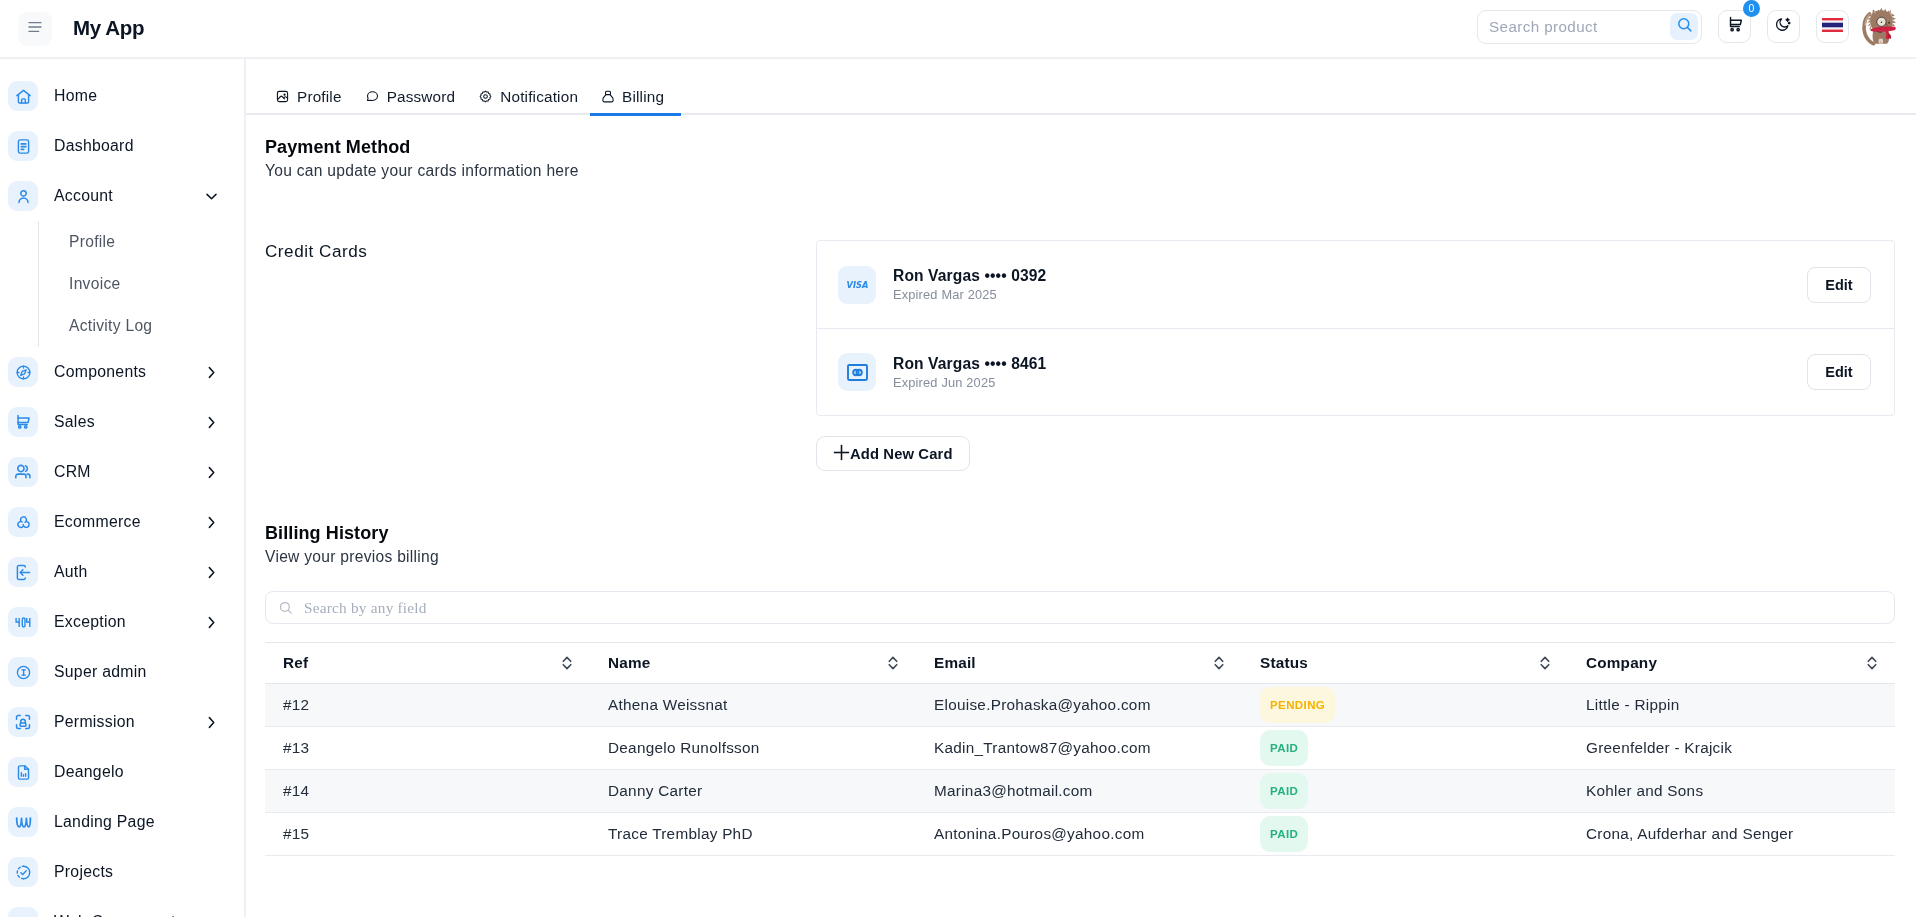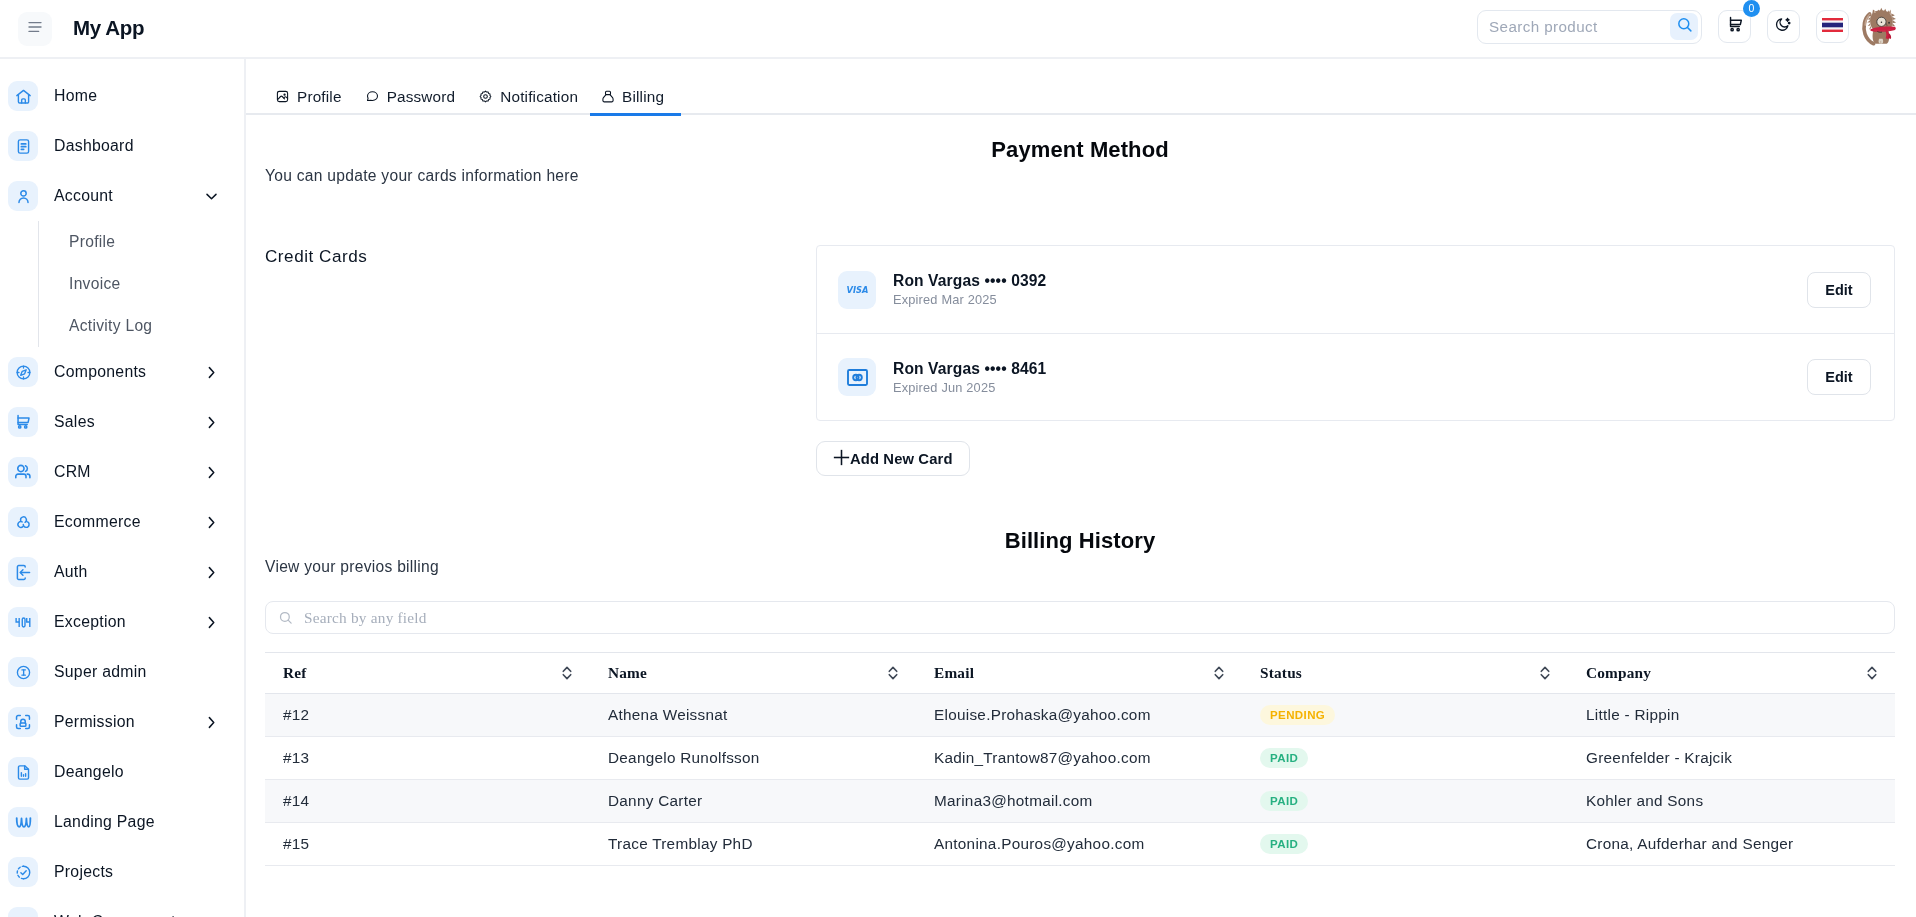--- a/index.html
+++ b/index.html
@@ -67,21 +67,21 @@
   .sub-item { height:42px; display:flex;align-items:center; padding-left:30px; font-size:15.6px; letter-spacing:0.3px; color:#4e5663; cursor:pointer;}
 
   
   .content { flex:1; overflow:hidden; position:relative; }
   .tabs { display:flex; align-items:flex-start; height:58px; padding-left:30px; padding-top:30px; position:relative; }
   .tabs::after{content:"";position:absolute;left:0px;right:0;top:54px;height:2px;background:#e7eaef;}
   .tab { display:flex; align-items:center; gap:8px; height:15px; padding:0; margin-right:24px; font-size:15.3px; letter-spacing:0.18px; color:#111c2b; cursor:pointer; position:relative; z-index:2;}
   .tab .ti{display:flex;align-items:center;}
   .tab.active::after { content:""; position:absolute; left:-12px; right:-17px; top:24px; height:3px; background:#1a7ae8; z-index:3;}
   .section { padding-left:19px; padding-right:21px; }
-  h2.title { font-size:22px; font-weight:700; margin:0; color:#05080d; letter-spacing:0.1px;text-align:center;}
+  h2.title { font-size:18px; font-weight:700; margin:0; color:#05080d; letter-spacing:0.1px;}
   p.subtitle { font-size:15.6px; color:#2b3543; margin:0; letter-spacing:0.28px;}
 
   .cc-row { display:flex; }
   .cc-label { font-size:17.1px; color:#0b1523; letter-spacing:0.53px; padding-top:2px; }
   .cards-box { border:1px solid #e7eaf0; border-radius:4px; overflow:hidden; }
   .card-line { display:flex; align-items:center; height:87px; padding:0 0 0 21px; }
   .card-line + .card-line { border-top:1px solid #e7eaf0; }
   .brand-ico { width:38px;height:38px;border-radius:9px;background:#e8f2fd;display:flex;align-items:center;justify-content:center;flex:0 0 38px;}
   .card-txt { margin-left:17px; }
   .card-name { font-size:15.6px; font-weight:700; letter-spacing:0.12px; color:#0b1523; }
@@ -89,26 +89,26 @@
   .edit-btn { margin-left:auto; margin-right:23px; width:64px; height:36px; border:1px solid #e0e4ea; border-radius:8px; background:#fff;
     display:flex;align-items:center;justify-content:center;font-size:14.5px;font-weight:700;color:#0b1523;cursor:pointer;font-family:inherit;}
   .add-btn { height:35px; border:1px solid #e0e4ea; border-radius:9px; background:#fff; display:inline-flex; align-items:center;
     padding:0 16px 0 16px; font-size:14.8px;font-weight:700;letter-spacing:0.12px;color:#0b1523;cursor:pointer;font-family:inherit;}
 
   .tbl-search { height:33px; border:1px solid #e5e8ee; border-radius:8px; display:flex; align-items:center; padding-left:12px; }
   .tbl-search input { border:0;outline:0;flex:1;height:100%;font-size:15.3px;letter-spacing:0.22px;font-family:Liberation Serif, serif;color:#374151;background:transparent;padding-left:11px;}
   .tbl-search input::placeholder{ color:#a6aebb; opacity:1;}
 
   table.bill { width:100%; border-collapse:collapse; table-layout:fixed; }
-  table.bill th { text-align:left; font-size:15.3px; font-weight:700; letter-spacing:0.2px; color:#0b1523; height:41px; padding:0 0 0 18px; border-bottom:1px solid #e3e6ec; border-top:1px solid #e3e6ec;font-family:Liberation Serif, serif;}
+  table.bill th { text-align:left; font-size:15.3px; font-weight:700; letter-spacing:0.2px; color:#0b1523; height:41px; padding:0 0 0 18px; border-bottom:1px solid #e3e6ec; border-top:1px solid #e3e6ec;}
   table.bill td { font-size:15.3px; letter-spacing:0.28px; color:#222c3a; height:43px; padding:0 0 0 18px; border-bottom:1px solid #e8eaef;}
   table.bill tr.odd td { background:#f7f8fa; }
   .th-in { display:flex; align-items:center; }
   .sort-ico { margin-left:auto; margin-right:16px; display:flex; color:#3f4856;}
-  .pill { display:inline-flex; align-items:center; justify-content:center; height:20px; padding:0 10px; border-radius:10px; font-size:11.5px; font-weight:700; letter-spacing:0.4px;}
+  .pill { display:inline-flex; align-items:center; justify-content:center; height:36px; padding:0 10px; border-radius:10px; font-size:11.5px; font-weight:700; letter-spacing:0.4px;}
   .pill.pending { background:#fdf7dd; color:#f5b200; }
   .pill.paid { background:#e3f8ee; color:#26b081; }
 </style>
 </head>
 <body>
 
 <div class="app">
 <div class="header">
 <div class="hamburger">
         <span><svg width="16" height="16" viewBox="0 0 24 24" fill="none" stroke="#737c8b" stroke-width="2.1" stroke-linecap="round">

